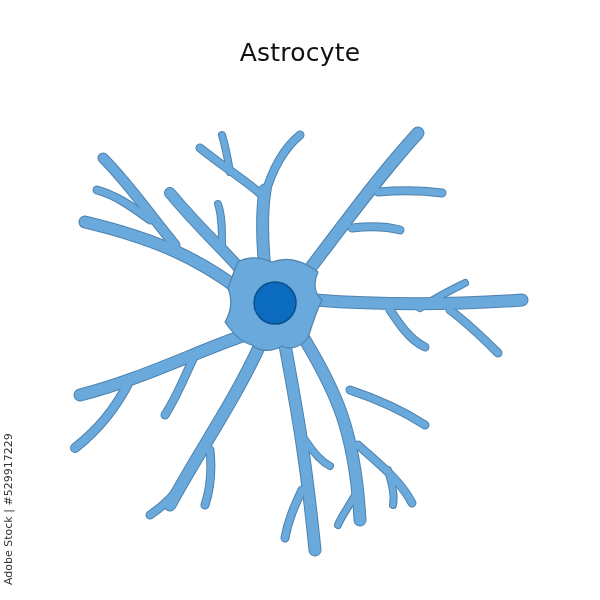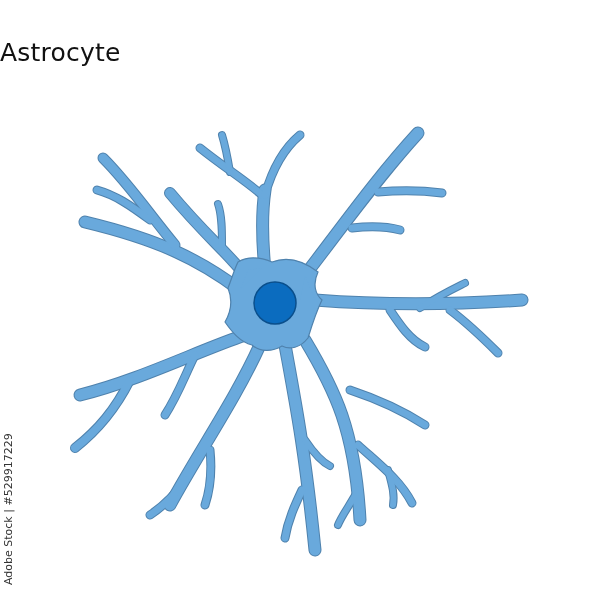--- a/index.html
+++ b/index.html
@@ -1,17 +1,17 @@
 <!DOCTYPE html>
 <html><head>
 <meta charset="utf-8">
 <style>
   html, body { margin:0; padding:0; background:#ffffff; }
   body { width:600px; height:600px; position:relative; overflow:hidden; font-family:"DejaVu Sans", sans-serif; }
-  .title { position:absolute; left:0; top:38px; width:600px; text-align:left; font-size:25px; color:#111111; letter-spacing:0.2px; }
+  .title { position:absolute; left:0; top:38px; width:600px; text-align:center; font-size:25px; color:#111111; letter-spacing:0.2px; }
   .credit { position:absolute; left:2px; top:585px; transform-origin:0 0; transform:rotate(-90deg); font-size:11px; color:#333333; white-space:nowrap; }
   svg.cell { position:absolute; left:0; top:0; }
 </style>
 </head>
 <body>
 
 <div class="title">Astrocyte</div>
 
 <svg class="cell" width="600" height="600" viewBox="0 0 600 600">
   <g fill="none" stroke-linecap="round" stroke-linejoin="round">

